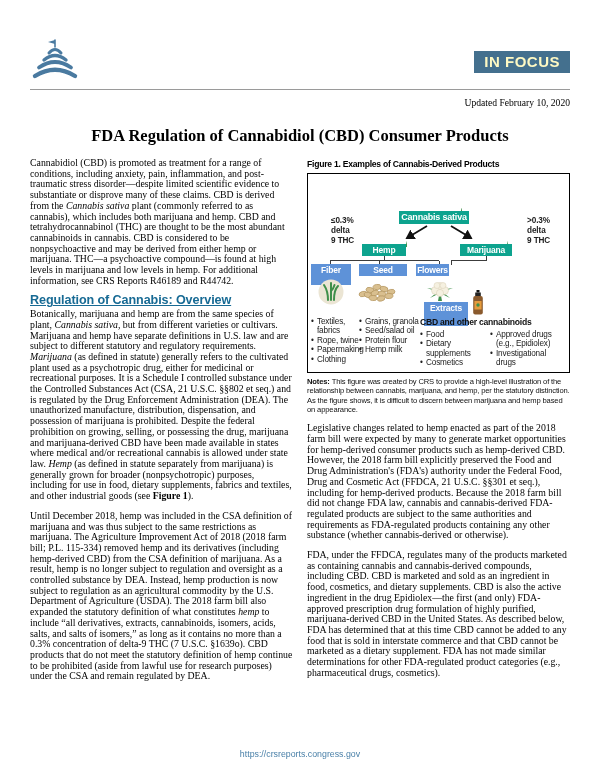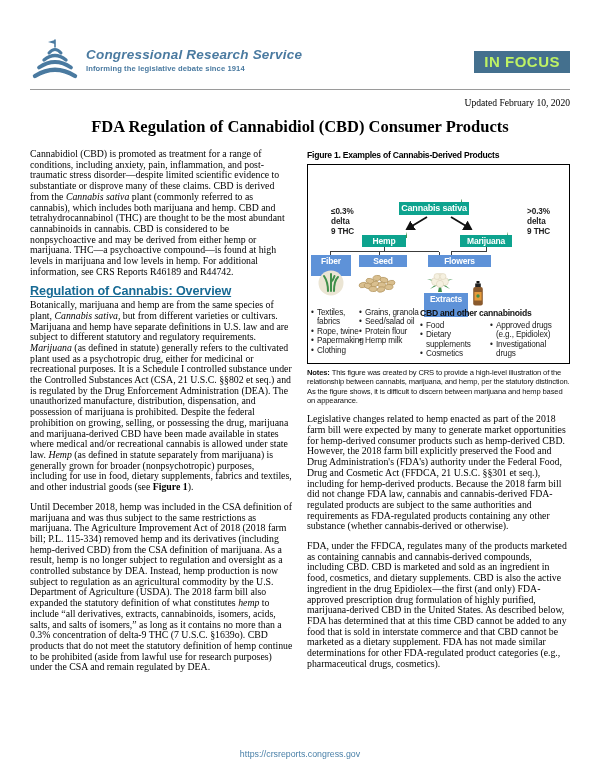--- a/index.html
+++ b/index.html
@@ -10,26 +10,26 @@
 
   
   .hdr{position:relative;height:52px;}
   .logo-wrap{display:flex;align-items:flex-start;}
   .dome{width:50px;height:48px;margin-top:2px;}
   .org{margin-left:6px;margin-top:14px;}
   .org-name{font-family:"Liberation Sans",sans-serif;font-weight:bold;font-style:italic;
             font-size:13.5px;color:#4a7aa0;letter-spacing:.2px;line-height:14px;}
   .tagline{font-family:"Liberation Sans",sans-serif;font-weight:600;font-size:7.6px;
            color:#4a7aa0;margin-top:2px;letter-spacing:.1px;}
-  .badge{position:absolute;right:0;top:17px;background:#44708e;color:#bef264;
+  .badge{position:absolute;right:0;top:17px;background:#44708e;color:#fef9c3;
          font-family:"Liberation Sans",sans-serif;font-weight:bold;font-size:15px;
          letter-spacing:.5px;padding:2px 10px 3px 10px;}
   .rule{border-top:1.5px solid #9a9a9a;margin-top:3px;}
   .updated{text-align:right;font-size:9.6px;margin-top:7px;}
-  .title{text-align:center;font-size:16.5px;font-weight:bold;margin:9px 0 12px 0;}
+  .title{text-align:center;font-size:16.5px;font-weight:bold;margin:18px 0 12px 0;}
 
   
   .columns{display:flex;gap:14px;}
   .col{width:263px;font-size:9.8px;line-height:10.7px;text-align:left;}
   .col p{margin:0 0 9px 0;}
   h2.sec{font-family:"Liberation Sans",sans-serif;font-weight:bold;color:#176a94;
          font-size:12.6px;margin:4px 0 3px 0;letter-spacing:-.1px;text-decoration:underline;}
 
   
   .fig-caption{font-family:"Liberation Sans",sans-serif;font-weight:bold;font-size:8.6px;
@@ -104,24 +104,20 @@
           <g fill="#4a7aa0" stroke="none">
             <circle cx="20" cy="27" r="1.1"></circle>
               <circle cx="25" cy="26" r="1.1"></circle>
               <circle cx="30" cy="27" r="1.1"></circle>
             <circle cx="18" cy="34" r="1.1"></circle>
               <circle cx="24" cy="33" r="1.1"></circle>
               <circle cx="30" cy="33.5" r="1.1"></circle>
           </g>
         </g>
       </svg>
-      <div class="org">
-        <div class="org-name">Congressional Research Service</div>
-        <div class="tagline">Informing the legislative debate since 1914</div>
-      </div>
     </div>
     <div class="badge">IN FOCUS</div>
   </div>
   <div class="rule"></div>
   <div class="updated">Updated February 10, 2020</div>
   <div class="title">FDA Regulation of Cannabidiol (CBD) Consumer Products</div>
 
   <div class="columns">
 
     <div class="col">
@@ -171,21 +167,21 @@
 
         <svg class="abs" style="left:0;top:82px;width:261px;height:9px" viewBox="0 0 261 9" shape-rendering="crispEdges">
           <g stroke="#3c3c3c" stroke-width="1" fill="none">
             <path d="M76,0 V4.5 M22,4.5 H131 M22,4.5 V9 M71,4.5 V9 M131,4.5 V9"></path>
             <path d="M178,0 V4.5 M178,4.5 H143 M143,4.5 V9"></path>
           </g>
         </svg>
 
         <div class="abs bluebox" style="left:3px;top:90px;width:40px;height:21px;line-height:12px">Fiber</div>
         <div class="abs bluebox" style="left:51px;top:90px;width:48px;height:12px;line-height:12px">Seed</div>
-        <div class="abs bluebox" style="left:120px;top:90px;width:63px;height:12px;line-height:12px">Flowers</div>
+        <div class="abs bluebox" style="left:108px;top:90px;width:33px;height:12px;line-height:12px">Flowers</div>
 
         <svg class="abs" style="left:10px;top:105px;width:26px;height:26px" viewBox="0 0 26 26">
           <circle cx="13" cy="13" r="12.5" fill="#ebe5d4"></circle>
           <g stroke="#3f8f4a" stroke-width="2" fill="none" stroke-linecap="round">
             <path d="M10 21 C10 13 8 9 6 6"></path>
             <path d="M13 21 C13 12 13 8 13 4"></path>
             <path d="M16 21 C16 13 18 9 20 7"></path>
             <path d="M13 12 C15 10 16 8 16.5 6"></path>
           </g>
         </svg>

